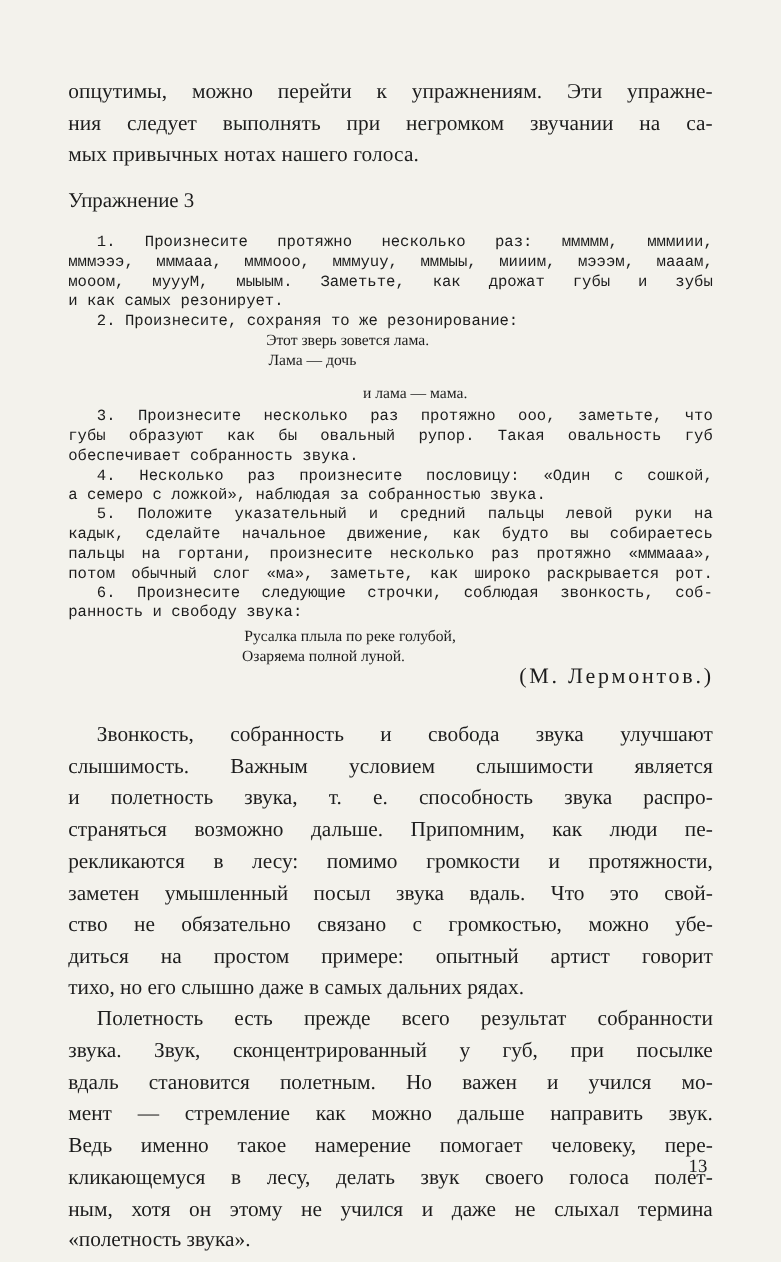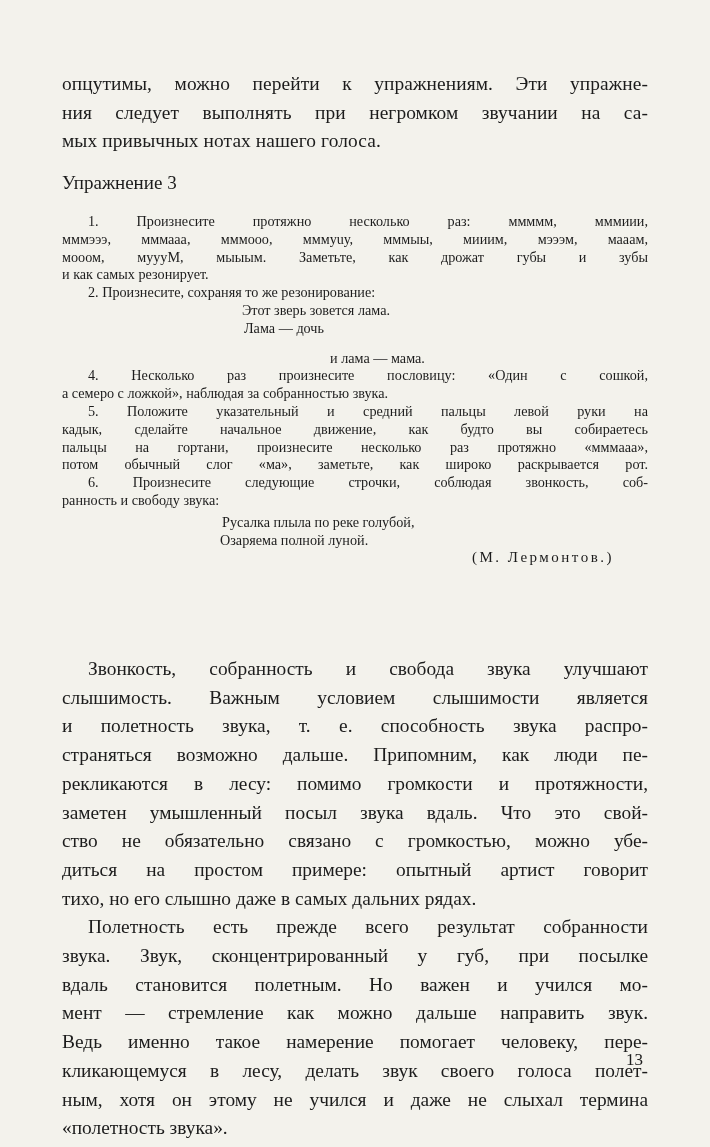--- a/index.html
+++ b/index.html
@@ -20,21 +20,21 @@
     letter-spacing: 0.1px;
   }
   .intro { position: absolute; top: 70px; left: 0; width: 586px; }
   .intro-line, .bp-line { display: block; text-align: justify; text-align-last: justify; white-space: nowrap; }
   .last { text-align-last: left; }
   .heading {
     position: absolute; top: 172px; left: 0;
     font-weight: normal; font-size: 19px; margin: 0;
   }
   .exercise { position: absolute; top: 213px; left: 0; width: 586px; font-size: 14.2px; line-height: 17.8px; }
-  .ex-line { display: block; white-space: nowrap; text-align: justify; text-align-last: justify; }
+  .ex-line { display: block; white-space: nowrap; text-align: justify; text-align-last: justify; font-family: Liberation Mono, monospace; }
   .ex-line.last { text-align-last: left; }
   .indent { padding-left: 26px; }
   .poem { display: block; white-space: nowrap; }
   .body-para { position: absolute; top: 655px; left: 0; width: 586px; }
   .body-para .bp-line { font-size: 19.4px; line-height: 28.7px; }
   .spaced { letter-spacing: 4px; }
   .page-number { position: absolute; top: 1050px; left: 626px; font-size: 17px; font-family: Liberation Serif, serif; }
 </style>
 </head>
 <body>
@@ -55,36 +55,41 @@
       <span class="ex-line">мммэээ, мммааа, мммооо, мммуuу, мммыы, мииим, мэээм, мааам,</span>
       <span class="ex-line">моoом, муууМ, мыыым. Заметьте, как дрожат губы и зубы</span>
       <span class="ex-line last">и как самых резонирует.</span>
     </div>
     <div>
       <span class="ex-line last indent">2. Произнесите, сохраняя то же резонирование:</span>
       <span class="poem" style="padding-left:180px">Этот зверь зовется лама.</span>
       <span class="poem" style="padding-left:182px">Лама — дочь</span>
       <span class="poem" style="padding-left:268px;margin-top:12px">и лама — мама.</span>
     </div>
+    <div style="margin-top:4px">
+      <span class="ex-line indent">3. Произнесите несколько раз протяжно ооо, заметьте, что</span>
+      <span class="ex-line">губы образуют как бы овальный рупор. Такая овальность губ</span>
+      <span class="ex-line last">обеспечивает собранность звука.</span>
+    </div>
     <div>
       <span class="ex-line indent">4. Несколько раз произнесите пословицу: «Один с сошкой,</span>
       <span class="ex-line last">а семеро с ложкой», наблюдая за собранностью звука.</span>
     </div>
     <div>
       <span class="ex-line indent">5. Положите указательный и средний пальцы левой руки на</span>
       <span class="ex-line">кадык, сделайте начальное движение, как будто вы собираетесь</span>
       <span class="ex-line">пальцы на гортани, произнесите несколько раз протяжно «мммааа»,</span>
       <span class="ex-line">потом обычный слог «ма», заметьте, как широко раскрывается рот.</span>
     </div>
     <div>
       <span class="ex-line indent">6. Произнесите следующие строчки, соблюдая звонкость, соб-</span>
       <span class="ex-line last">ранность и свободу звука:</span>
       <span class="poem" style="padding-left:160px;margin-top:4px">Русалка плыла по реке голубой,</span>
       <span class="poem" style="padding-left:158px">Озаряема полной луной.</span>
-      <span class="poem spaced" style="padding-left:410px;font-size:15px;letter-spacing:2.5px">(М. Лермонтов.)</span>
+      <span class="poem spaced" style="padding-left:410px;font-size:20px;letter-spacing:2.5px">(М. Лермонтов.)</span>
     </div>
   </div>
 
   <div class="body-para">
     <div>
       <span class="bp-line indent">Звонкость, собранность и свобода звука улучшают</span>
       <span class="bp-line">слышимость. Важным условием слышимости является</span>
       <span class="bp-line">и полетность звука, т. е. способность звука распро-</span>
       <span class="bp-line">страняться возможно дальше. Припомним, как люди пе-</span>
       <span class="bp-line">рекликаются в лесу: помимо громкости и протяжности,</span>

